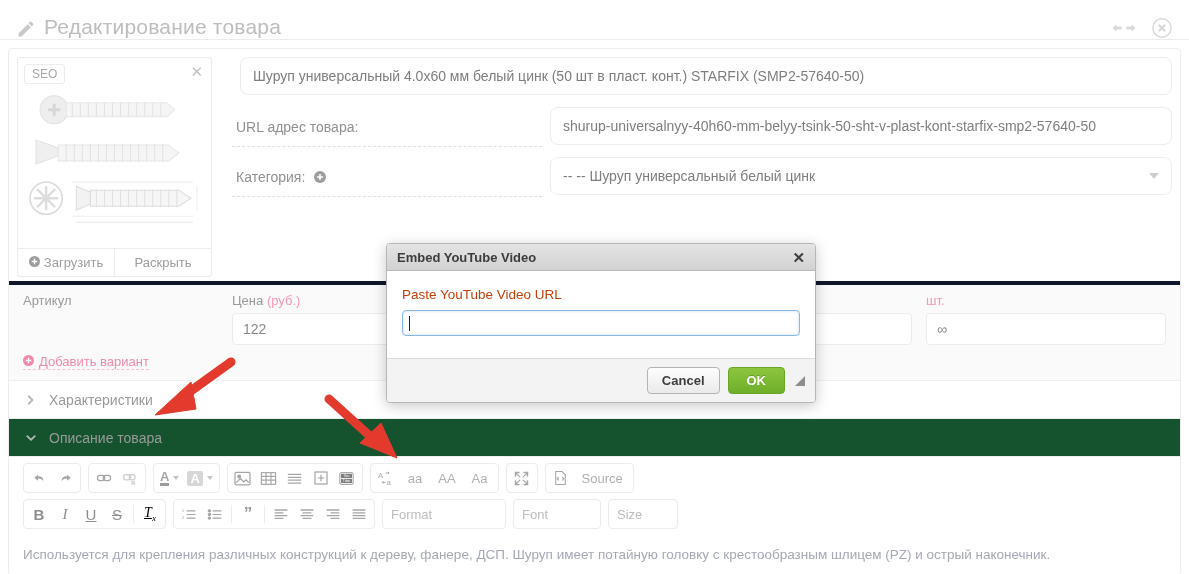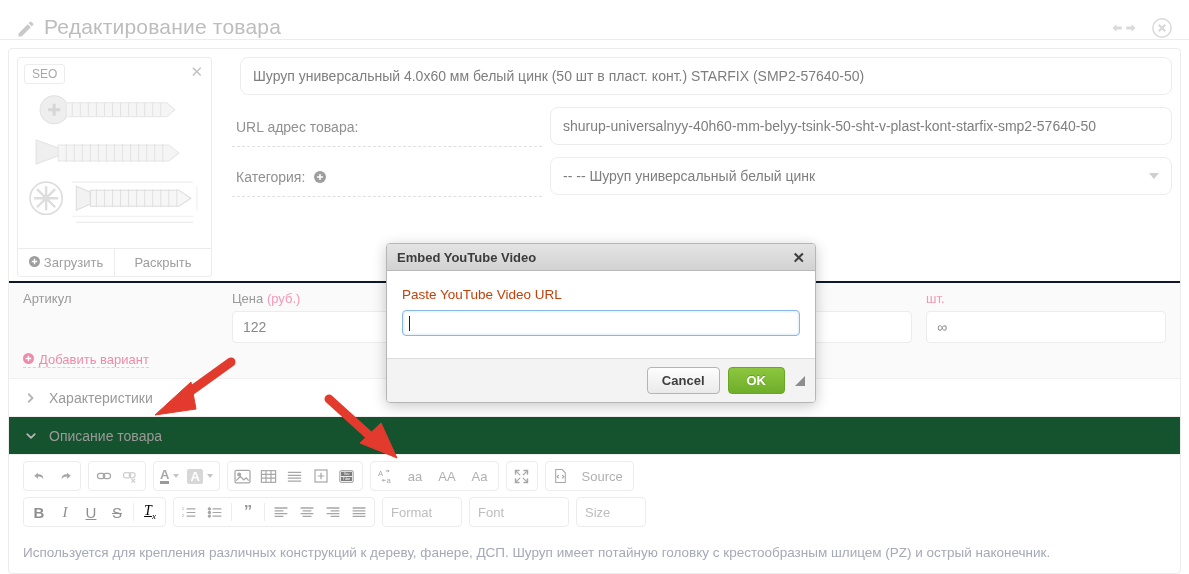--- a/index.html
+++ b/index.html
@@ -92,21 +92,21 @@
   .caret-down {
     position:absolute; right:12px; top:50%; transform:translateY(-50%);
     width:0; height:0;
     border-left:5px solid transparent; border-right:5px solid transparent;
     border-top:6px solid #cfcfcf;
   }
 
   
   .strip {
     background:#fafafa;
-    border-top:2px solid #0f172a;
+    border-top:4px solid #0f172a;
     border-bottom:1px solid #efefef;
     padding:8px 14px 10px 14px;
   }
   .strip-cols { display:flex; gap:14px; }
   .col-sku   { width:195px; flex:0 0 195px; }
   .col-price { width:170px; flex:0 0 170px; }
   .col-mid   { flex:1; }
   .col-qty   { width:240px; flex:0 0 240px; }
   .mini-label { font-size:13px; color:#9a9a9a; margin-bottom:4px; height:16px; }
   .pink { color:#f299b5; }
@@ -564,25 +564,25 @@
               <path d="M2 3h16M7 6.5h11M2 10h16M7 13.5h11"></path>
             </svg>
         </div>
         <div class="tbtn">
           <svg viewBox="0 0 20 16" width="16" height="14" stroke="currentColor" stroke-width="1.6" fill="none">
               <path d="M2 3h16M2 6.5h16M2 10h16M2 13.5h16"></path>
             </svg>
         </div>
       </div>
 
-      <div class="tbdrop" style="width:80px;text-align:center;">
+      <div class="tbdrop" style="width:124px;text-align:center;">
         <span>Format</span>
         <span class="mini-caret"></span>
       </div>
-      <div class="tbdrop" style="width:100px;">
+      <div class="tbdrop" style="width:88px;">
         <span>Font</span>
         <span class="mini-caret"></span>
       </div>
       <div class="tbdrop" style="width:70px;">
         <span>Size</span>
         <span class="mini-caret"></span>
       </div>
     </div>
 
     <div class="editor-body">Используется для крепления различных конструкций к дереву, фанере, ДСП. Шуруп имеет потайную головку с крестообразным шлицем (PZ) и острый наконечник.</div>

